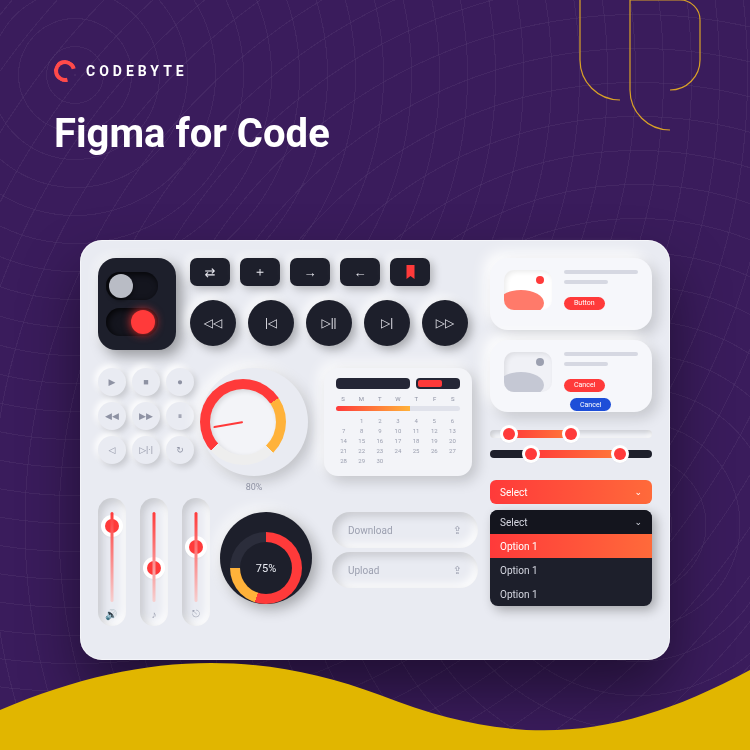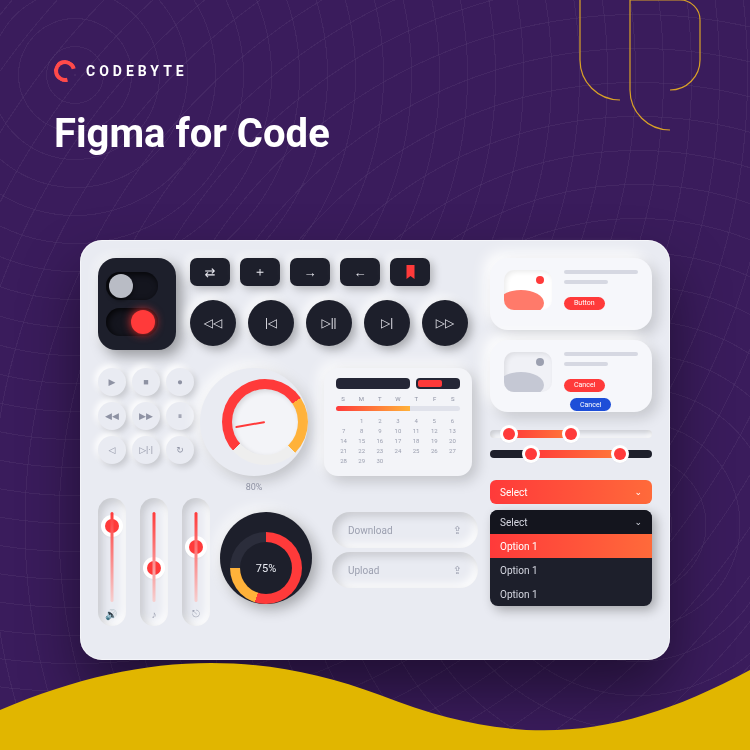--- a/index.html
+++ b/index.html
@@ -60,21 +60,21 @@
   
   .mini-grid { position:absolute; left:18px; top:128px; width:92px;
     display:grid; grid-template-columns:repeat(3,28px); grid-auto-rows:28px; gap:6px; }
   .mini { border-radius:50%; background:#e9ebf2; color:#8e92a3; font-size:9px;
     display:flex; align-items:center; justify-content:center; cursor:pointer;
     box-shadow: 3px 3px 6px rgba(0,0,0,.15), -3px -3px 6px rgba(255,255,255,.95); }
 
   
   .gauge { position:absolute; left:120px; top:128px; width:108px; height:108px; border-radius:50%;
     background:#e9ebf2; box-shadow: 5px 5px 14px rgba(0,0,0,.18), -5px -5px 14px rgba(255,255,255,.9);
-    display:flex; align-items:center; justify-content:flex-end; }
+    display:flex; align-items:center; justify-content:flex-start; }
   .gauge-inner { width:86px; height:86px; border-radius:50%;
     background: conic-gradient(from 200deg, #eee 0 8%, #ff3a3a 8% 60%, #ffb23a 60% 82%, #eee 82% 100%);
     display:flex; align-items:center; justify-content:center; position:relative;}
   .gauge-face { width:66px; height:66px; border-radius:50%; background:#f3f4f8; position:relative;
     box-shadow: inset 2px 2px 5px rgba(0,0,0,.12); }
   .needle { position:absolute; left:50%; top:50%; width:2px; height:30px; background:#ff3a3a; transform-origin:top center; transform:translate(-50%,0) rotate(80deg); border-radius:2px;}
   .gauge-label { position:absolute; left:50%; bottom:-16px; transform:translateX(-50%); font-size:9px; color:#8e92a3; }
 
   
   .cal { position:absolute; left:244px; top:128px; width:148px; height:108px; border-radius:14px;

